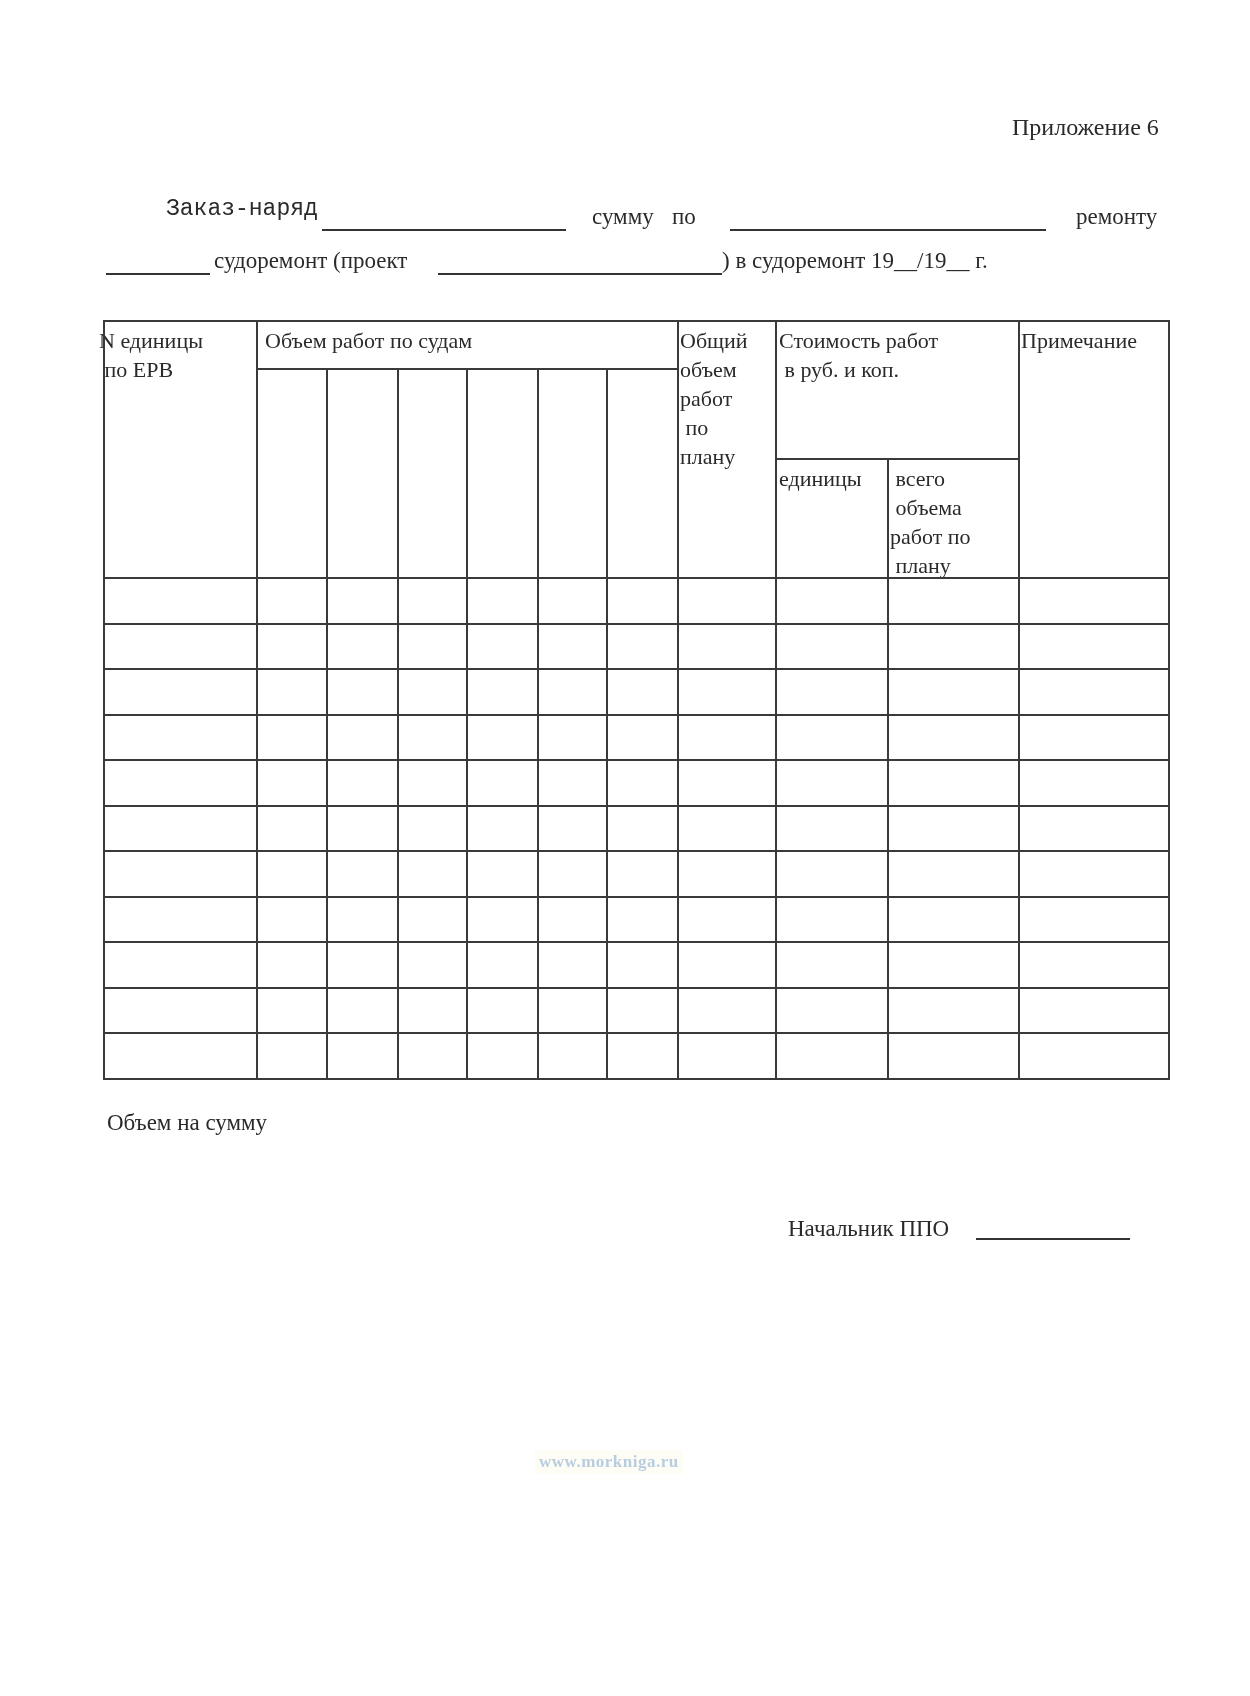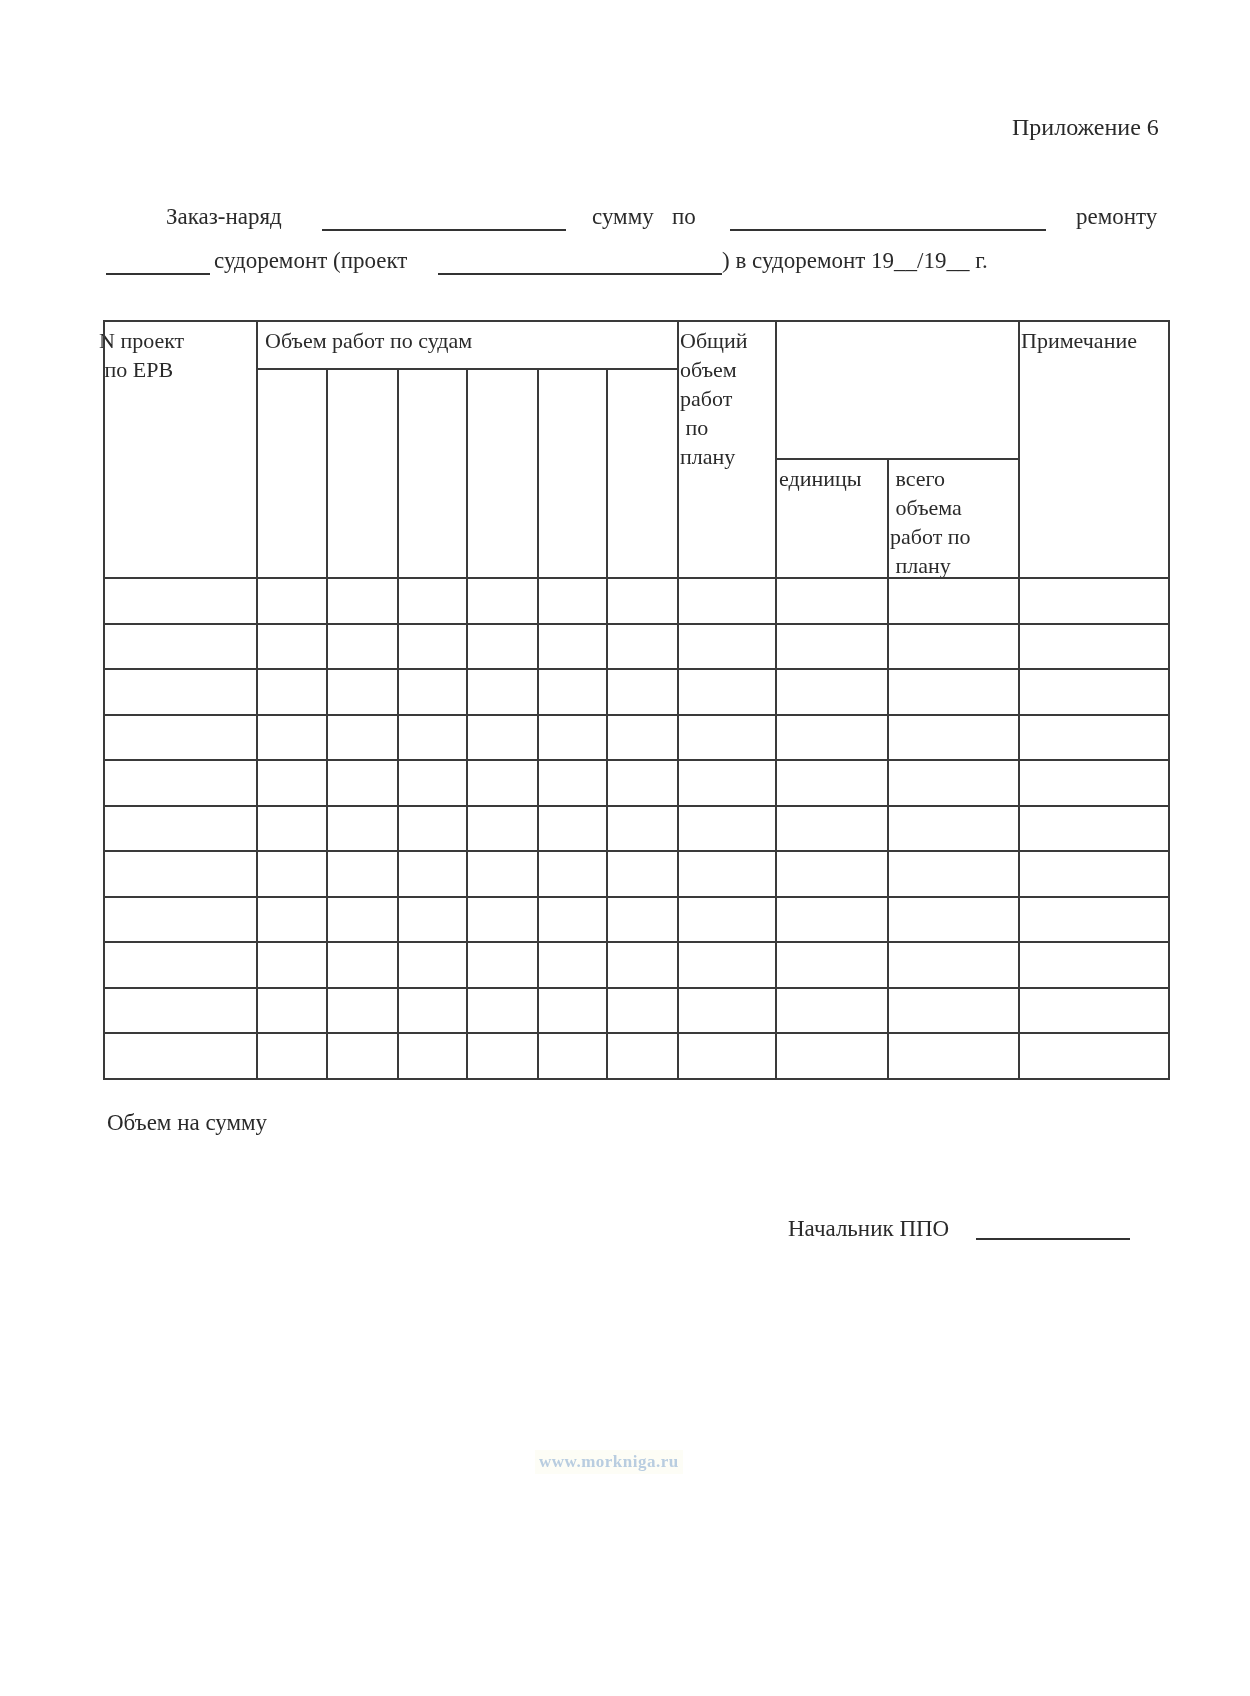--- a/index.html
+++ b/index.html
@@ -2,21 +2,21 @@
 <html><head>
   <meta charset="utf-8">
   <style>
     html, body { margin: 0; padding: 0; background: #ffffff; }
     body { width: 1250px; height: 1696px; position: relative; overflow: hidden;
            font-family: "Liberation Serif", "DejaVu Serif", serif; color: #2a2a2a; }
     .abs { position: absolute; white-space: nowrap; }
     .txt { font-size: 23px; line-height: 26px; }
     .blank { position: absolute; border-bottom: 2px solid #333; height: 0; }
     #appendix { left: 1012px; top: 114px; font-size: 24px; }
-    #l1-title { left: 166px; top: 204px; }
+    #l1-title { left: 166px; top: 196px; font-family: Liberation Mono, monospace; }
     #l1-blank1 { left: 322px; width: 244px; top: 229px; }
     #l1-tsekh { left: 592px; top: 204px; }
     #l1-po { left: 672px; top: 204px; }
     #l1-blank2 { left: 730px; width: 316px; top: 229px; }
     #l1-remontu { left: 1076px; top: 204px; }
     #l2-blank0 { left: 106px; width: 104px; top: 273px; }
     #l2-text1 { left: 214px; top: 248px; }
     #l2-blank1 { left: 438px; width: 284px; top: 273px; }
     #l2-text2 { left: 722px; top: 248px; }
 
@@ -46,28 +46,30 @@
   <div class="abs txt" id="l1-remontu">ремонту</div>
 
   <div class="blank" id="l2-blank0"></div>
   <div class="abs txt" id="l2-text1">судоремонт (проект</div>
   <div class="blank" id="l2-blank1"></div>
   <div class="abs txt" id="l2-text2">) в судоремонт 19__/19__ г.</div>
 </div>
 
 <div id="form-table">
 
-  <div class="cell-text" style="left:-4px; top:6px;">N проект
+  <div class="cell-text" style="left:-4px; top:6px;">N единицы
  по ЕРВ</div>
   <div class="cell-text" style="left:162px; top:6px;">Объем работ по судам</div>
   <div class="cell-text" style="left:577px; top:6px;">Общий
 объем
 работ
  по
 плану</div>
+  <div class="cell-text" style="left:676px; top:6px;">Стоимость работ
+ в руб. и коп.</div>
   <div class="cell-text" style="left:676px; top:144px;">единицы</div>
   <div class="cell-text" style="left:787px; top:144px;"> всего
  объема
 работ по
  плану</div>
   <div class="cell-text" style="left:918px; top:6px;">Примечание</div>
   <div id="grid">
       <div class="line hl" style="left: 0px; top: 0px; width: 1065px;"></div>
       <div class="line hl" style="left: 0px; top: 758px; width: 1067px;"></div>
       <div class="line vl" style="left: 0px; top: 0px; height: 758px;"></div>

